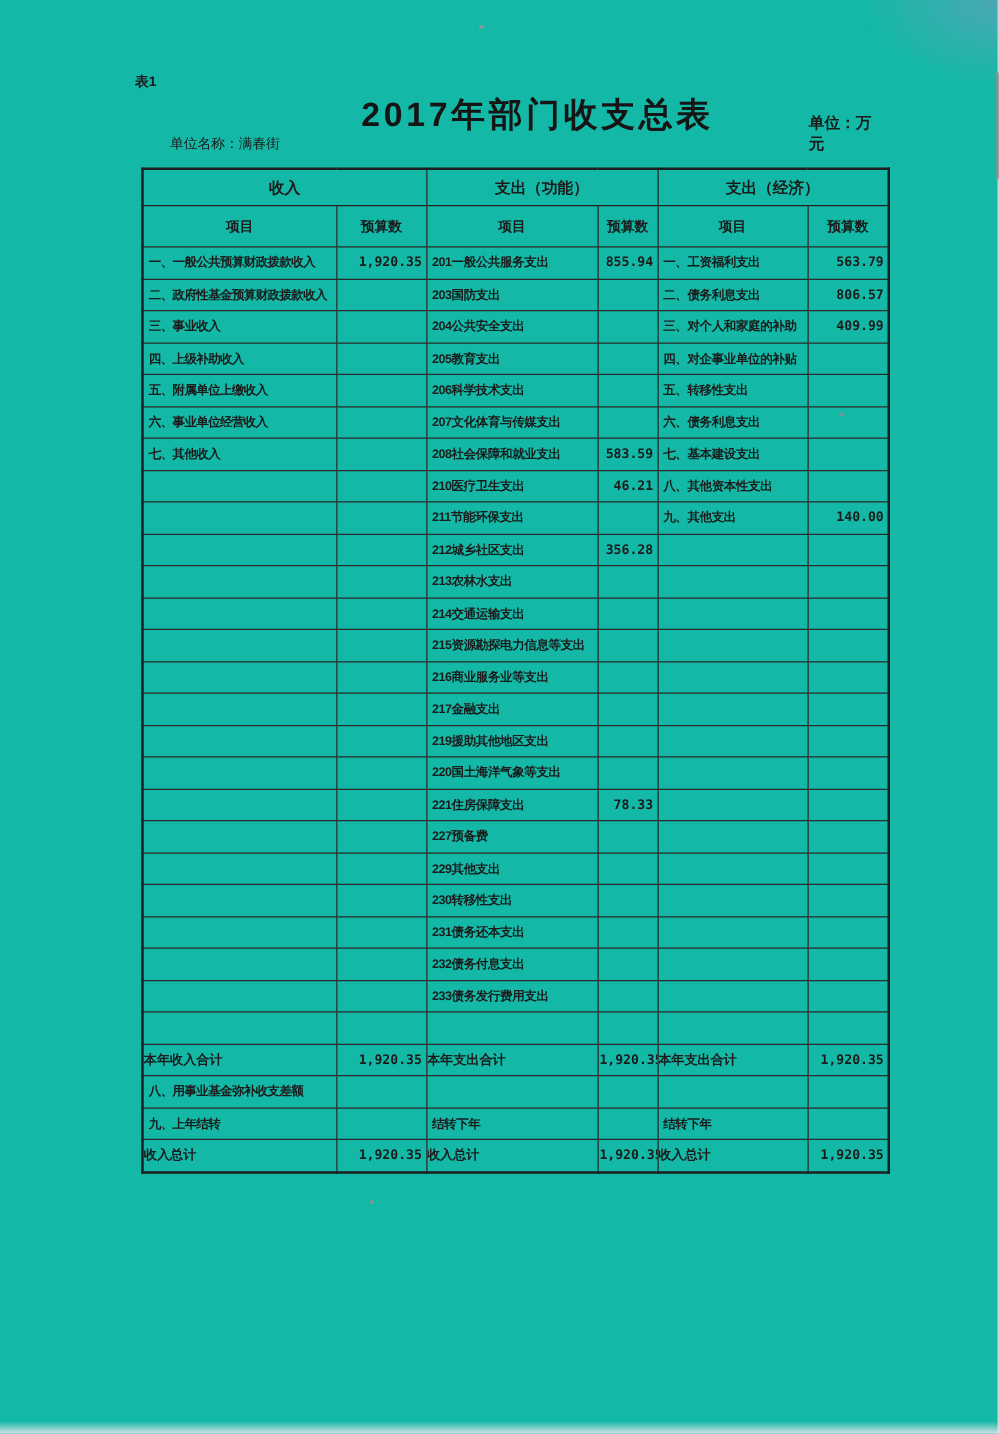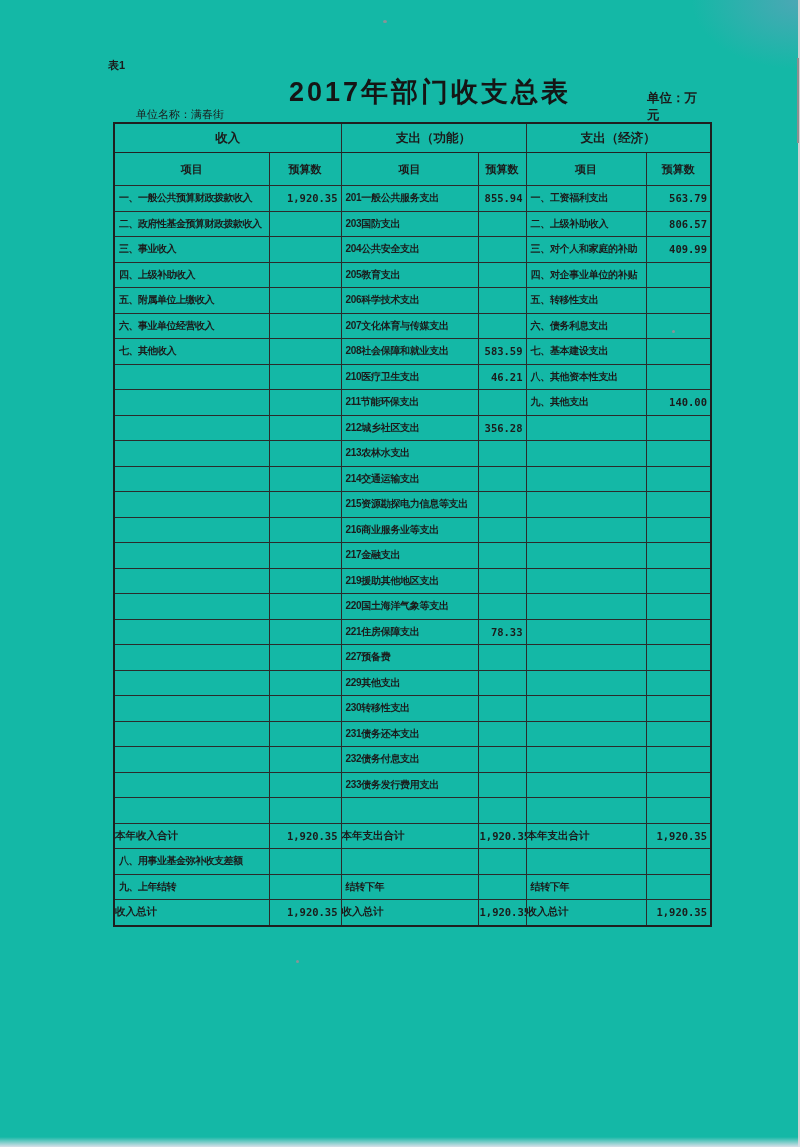--- a/index.html
+++ b/index.html
@@ -51,21 +51,21 @@
     font-size:12.5px;font-weight:bold;line-height:17px;
   }
   .unit-note .u2{padding-right:10px;}
   .org-name{
     position:absolute;left:108px;top:107px;
     font-size:11px;font-weight:normal;margin-left:28px;
   }
 
   
   table.budget{
-    position:absolute;left:113px;top:122px;width:597px;
+    position:absolute;left:113px;top:134px;width:597px;
     border-collapse:collapse;table-layout:fixed;
     border:2px solid #1f1f1f;
   }
   table.budget th, table.budget td{
     border:1px solid #2b2b2b;
     font-weight:bold;color:#1b1b1b;
     overflow:hidden;white-space:nowrap;
   }
   thead tr.groups th{height:26px;font-size:12.5px;text-align:center;border-bottom:1.5px solid #222;}
   thead tr.subs th{height:30px;font-size:11px;}
@@ -127,21 +127,21 @@
           <td class="label">201一般公共服务支出</td>
           <td class="num">855.94</td>
           <td class="label">一、工资福利支出</td>
           <td class="num">563.79</td>
         </tr>
         <tr>
           <td class="label c1">二、政府性基金预算财政拨款收入</td>
           <td class="num"></td>
           <td class="label">203国防支出</td>
           <td class="num"></td>
-          <td class="label">二、上级补助收入</td>
+          <td class="label">二、债务利息支出</td>
           <td class="num">806.57</td>
         </tr>
         <tr>
           <td class="label c1">三、事业收入</td>
           <td class="num"></td>
           <td class="label">204公共安全支出</td>
           <td class="num"></td>
           <td class="label">三、对个人和家庭的补助</td>
           <td class="num">409.99</td>
         </tr>

